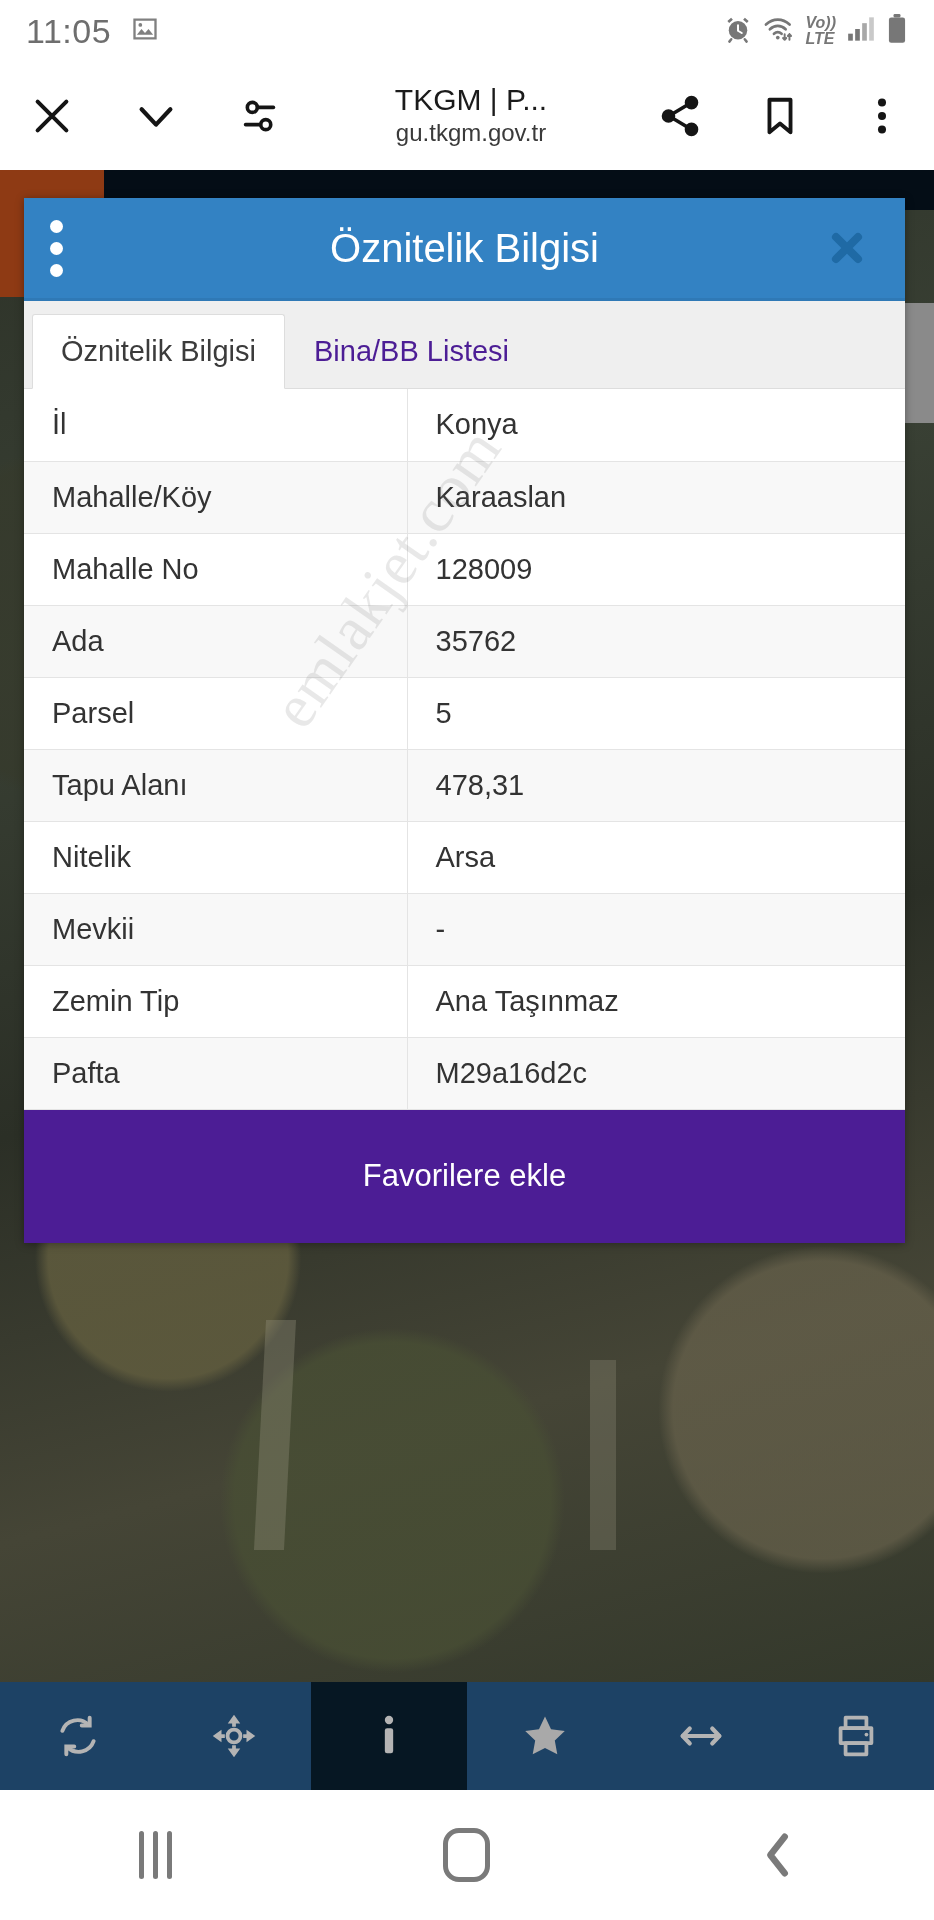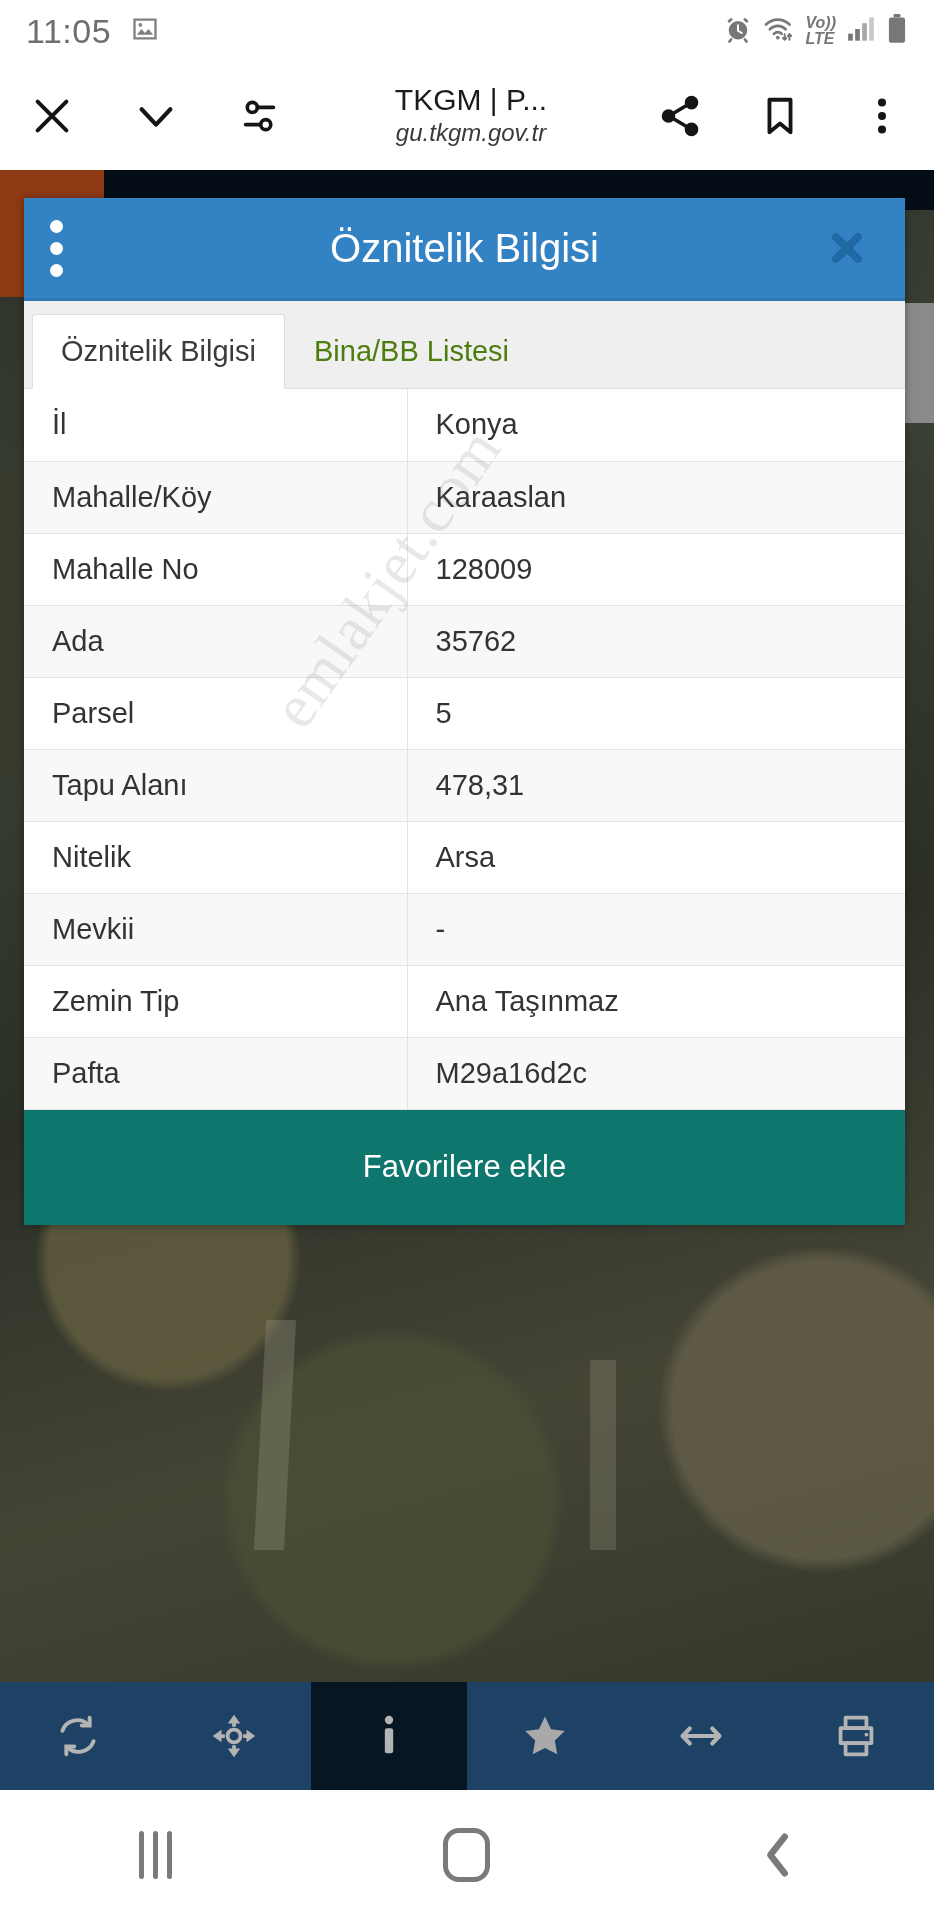--- a/index.html
+++ b/index.html
@@ -26,21 +26,21 @@
   .browser-bar{
     position:absolute; left:0; top:62px; width:934px; height:108px;
     background:#ffffff; display:flex; align-items:center; z-index:40;
   }
   .cbtn{ display:flex; align-items:center; justify-content:center; flex:0 0 auto; }
   .addr-block{
     flex:1 1 auto; display:flex; flex-direction:column; align-items:center;
     justify-content:center; min-width:0; padding:0 4px;
   }
   .addr-title{ font-size:30px; color:#1b1b1b; line-height:1.05; white-space:nowrap; }
-  .addr-url{ font-size:24px; color:#3a3a3a; line-height:1.25; white-space:nowrap; margin-top:2px;font-style:italic;}
+  .addr-url{ font-size:24px; color:#3a3a3a; line-height:1.25; white-space:nowrap; margin-top:2px;}
 
   
   .map-bg{
     position:absolute; left:0; top:170px; width:934px; height:1512px;
     overflow:hidden; background:#3a3a2e; z-index:1;
   }
   .map-sat{
     position:absolute; inset:0;
     background:
       radial-gradient(circle at 18% 72%, rgba(96,92,62,.85) 0 9%, transparent 10%),
@@ -92,21 +92,21 @@
     position:relative; z-index:2;
   }
 
   
   .tabs{
     background:#efefef; height:88px; display:flex; align-items:flex-end;
     padding-left:8px; border-bottom:1px solid #dddddd;
   }
   .tab{
     height:75px; display:flex; align-items:center; padding:0 28px;
-    font-size:29px; color:#4d7c0f; background:transparent;
+    font-size:29px; color:#4c1d95; background:transparent;
     border:1px solid transparent; border-bottom:none; white-space:nowrap;
   }
   .tab.active{
     background:#ffffff; color:#3b3b3b;
     border-color:#dddddd; border-bottom:1px solid #ffffff;
     margin-bottom:-1px; border-radius:3px 3px 0 0;
   }
 
   
   .attr-table{ background:#ffffff; width:100%; border-collapse:collapse; }
@@ -114,21 +114,21 @@
   .attr-table tr:nth-child(odd){ background:#ffffff; }
   .attr-table tr:nth-child(even){ background:#f8f8f8; }
   .attr-table td{
     font-size:29px; color:#333333; padding:0 28px;
     border-bottom:1px solid #e4e4e4; vertical-align:middle;
   }
   .attr-table td.k{ width:383px; border-right:1px solid #e4e4e4; }
   .attr-table td.v{ }
 
   .fav-btn{
-    display:block; width:100%; height:115px; background:#0f766e;
+    display:block; width:100%; height:133px; background:#4c1d95;
     color:#ffffff; font-size:31px; border:none; cursor:pointer;
     font-family:"Liberation Sans", sans-serif;
   }
 
   
   .watermark{
     position:absolute; left:258px; top:700px; z-index:15;
     font-size:62px; color:rgba(120,120,120,.17);
     transform:rotate(-55deg); transform-origin:left top;
     pointer-events:none; white-space:nowrap; letter-spacing:1px;

